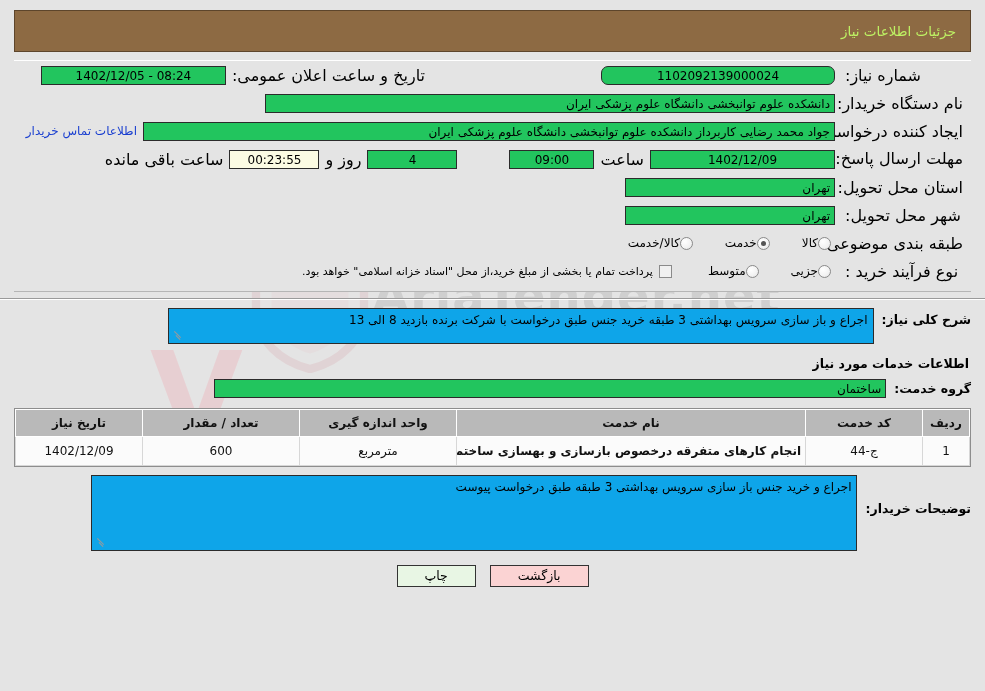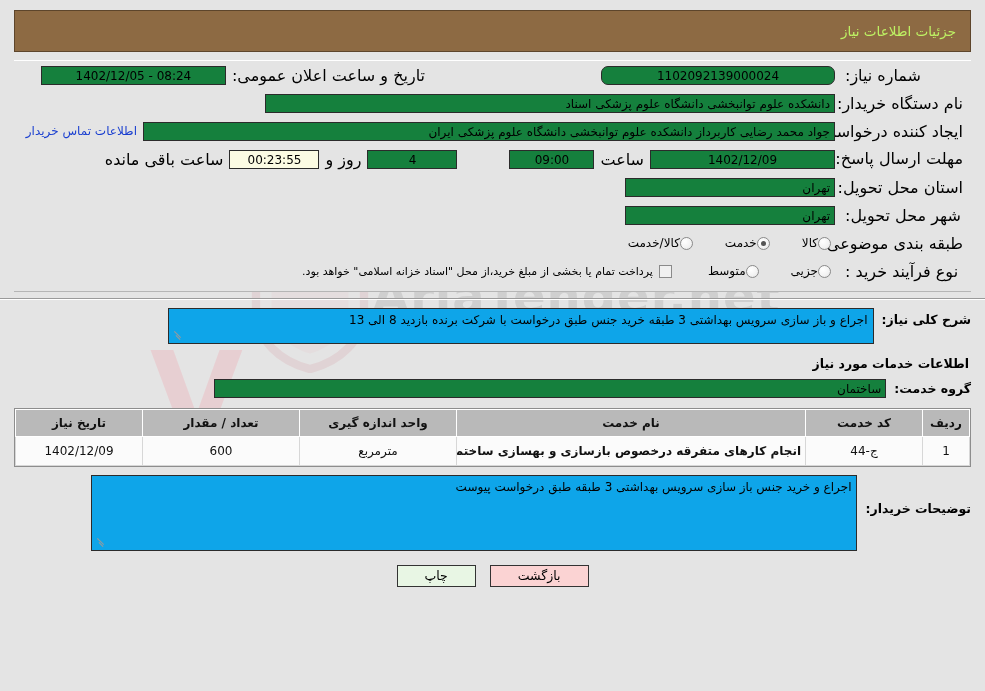--- a/index.html
+++ b/index.html
@@ -116,21 +116,21 @@
   .lbl-w2 {
     width: 118px;
     text-align: left;
     padding-left: 4px;
     line-height: 1.15;
   }
 
   
   .box {
     border: 1px solid #2b2b2b;
-    background: #15803d;
+    background: #22c55e;
     height: 19px;
     line-height: 19px;
     font-size: 12px;
     padding: 0 4px;
     box-sizing: border-box;
     overflow: hidden;
     white-space: nowrap;
     text-overflow: clip;
   }
   .box.center { text-align: center; }
@@ -346,21 +346,21 @@
 
     <div class="row">
       <span class="lbl lbl-w">شماره نیاز:</span>
       <div class="box center w-need-no">1102092139000024</div>
       <span class="lbl" style="margin-right:170px;">تاریخ و ساعت اعلان عمومی:</span>
       <div class="box center w-pubdate">08:24 - 1402/12/05</div>
     </div>
 
     <div class="row">
       <span class="lbl lbl-w">نام دستگاه خریدار:</span>
-      <div class="box right w-org">دانشکده علوم توانبخشی دانشگاه علوم پزشکی اسناد</div>
+      <div class="box right w-org">دانشکده علوم توانبخشی دانشگاه علوم پزشکی ایران</div>
     </div>
 
     <div class="row">
       <span class="lbl lbl-w">ایجاد کننده درخواست:</span>
       <div class="box right w-creator">جواد محمد رضایی کاربرداز دانشکده علوم توانبخشی دانشگاه علوم پزشکی ایران</div>
       <a class="link">اطلاعات تماس خریدار</a>
     </div>
 
     <div class="row">
       <span class="lbl lbl-w2">مهلت ارسال پاسخ: تا تاریخ:</span>

